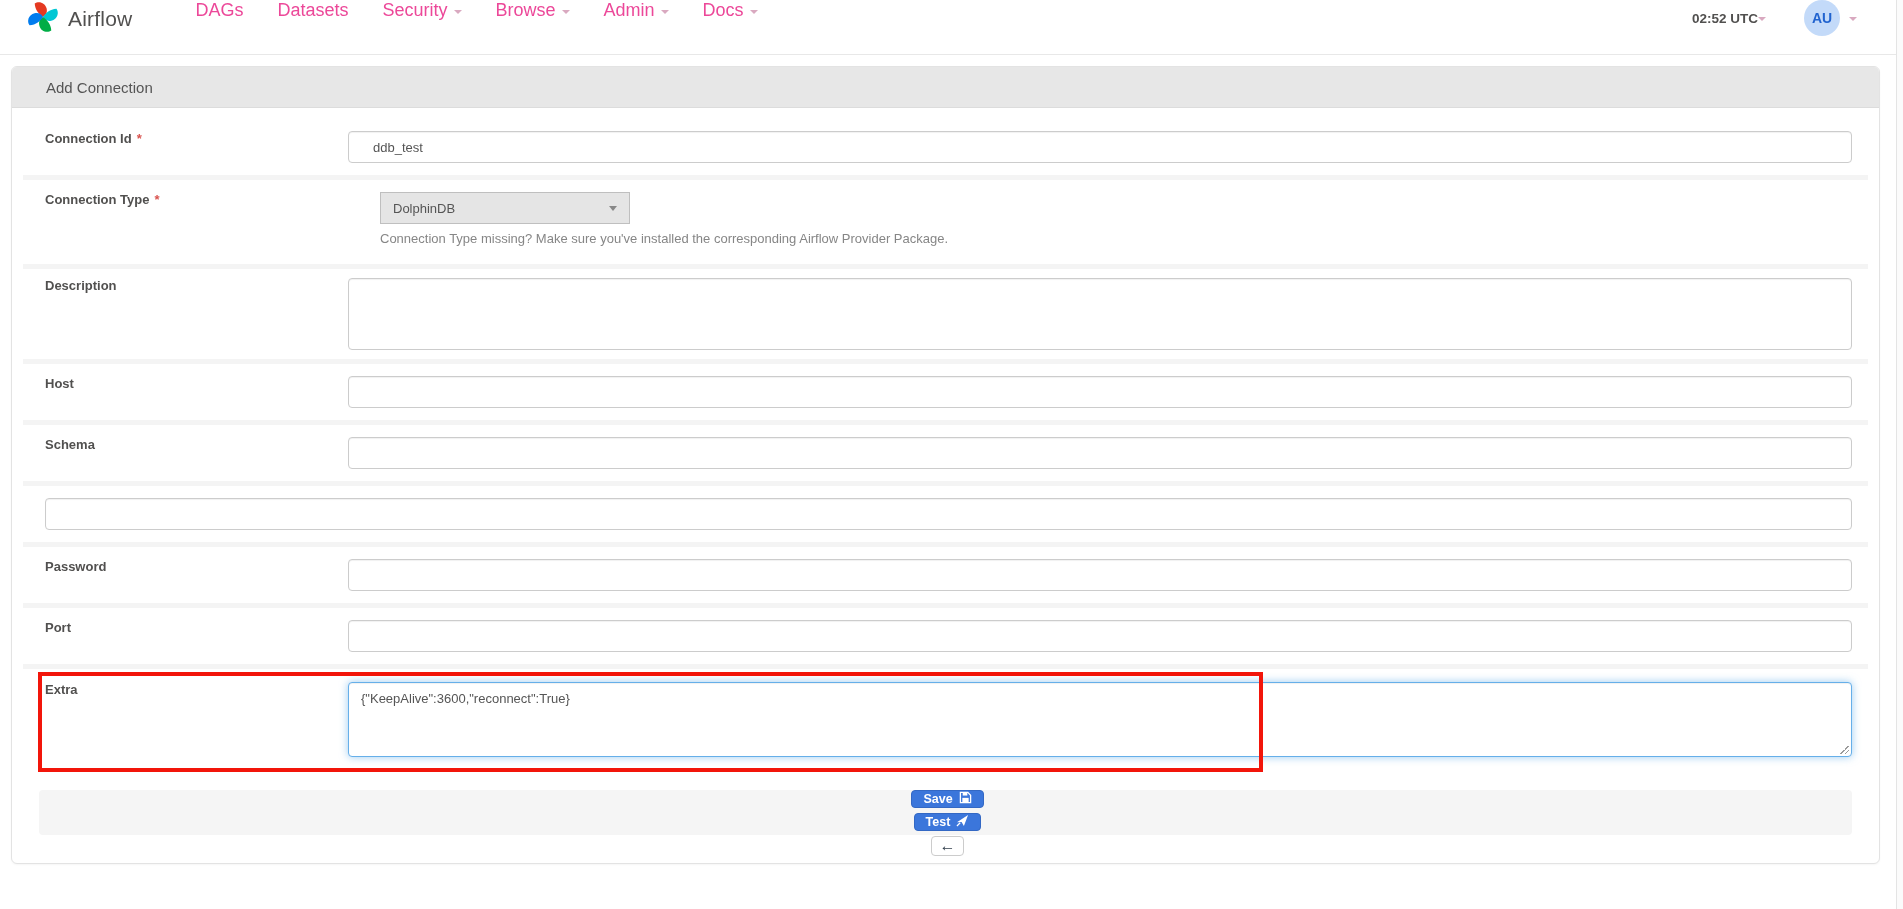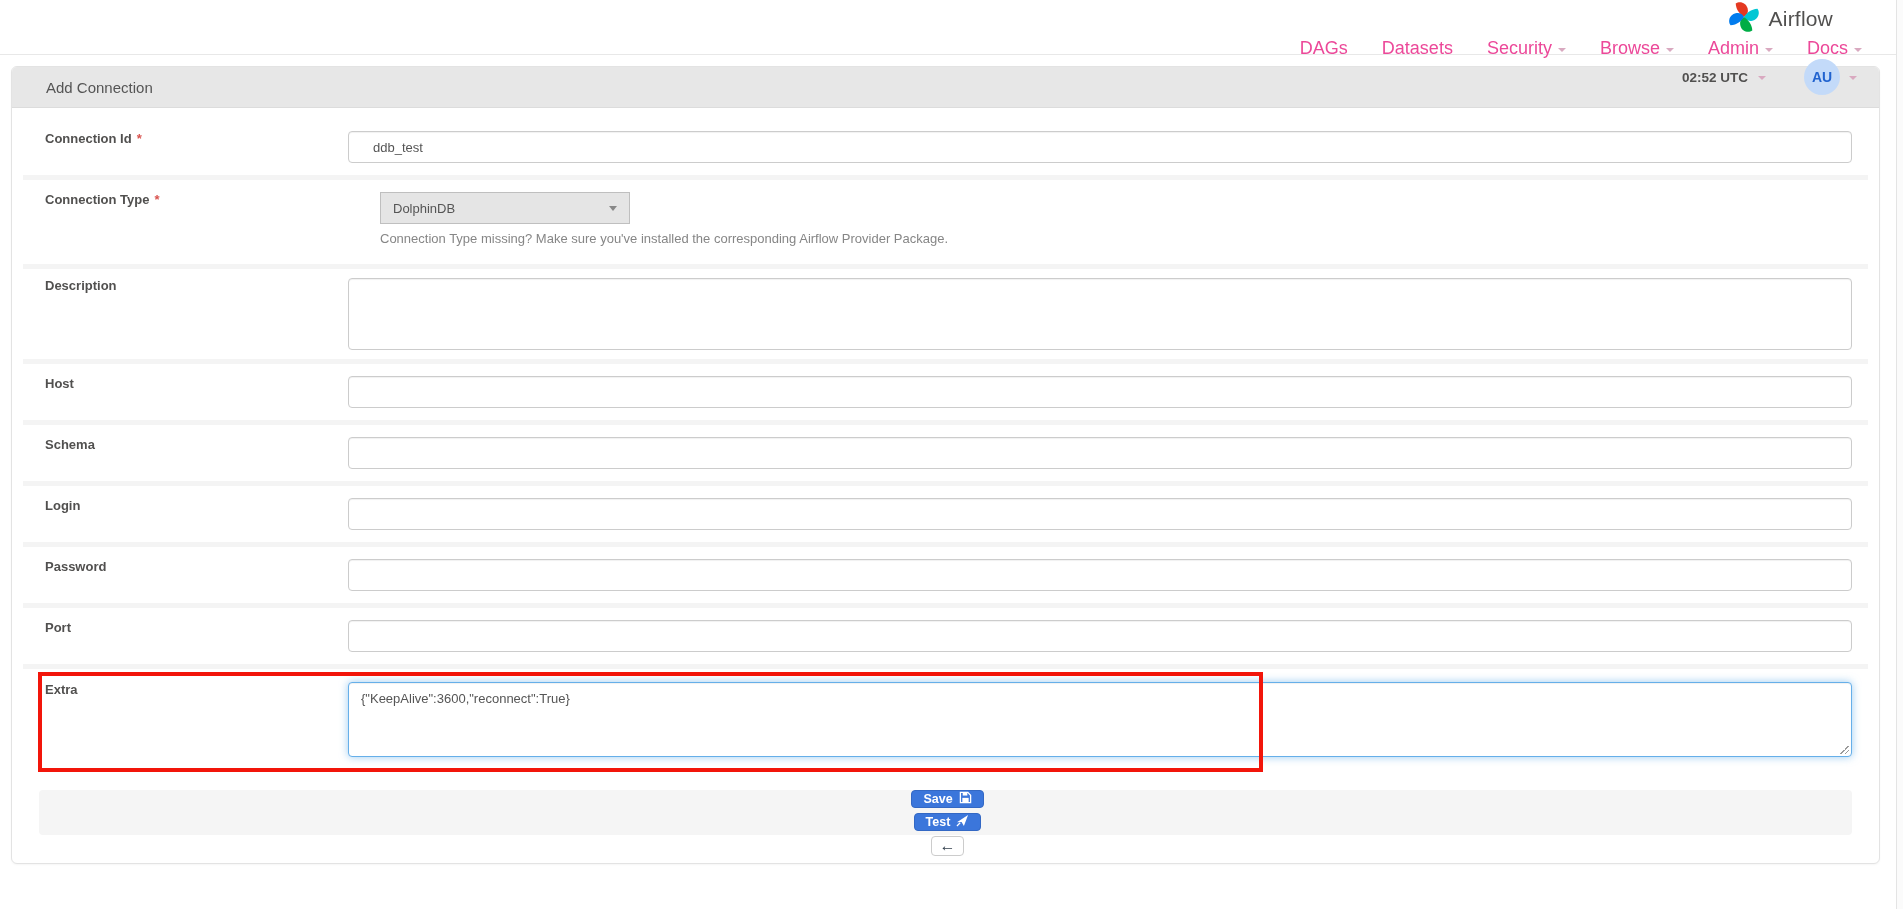--- a/index.html
+++ b/index.html
@@ -1,30 +1,30 @@
 <!DOCTYPE html>
 <html><head>
 <meta charset="utf-8">
 <style>
   * { margin:0; padding:0; box-sizing:border-box; }
   html,body { width:1903px; height:909px; overflow:hidden; background:#fff;
     font-family:"Liberation Sans", sans-serif; }
 
   
   .navbar { height:55px; background:#fff; border-bottom:1px solid #e8e8e8;
-    display:flex; align-items:flex-end; padding:0 24px 0 26px; position:relative;flex-direction:column; }
+    display:flex; align-items:flex-start; padding:0 24px 0 26px; position:relative; }
   .brand { display:flex; align-items:center; gap:8px; margin-right:46px; cursor:pointer; }
   .brand-text { font-size:21px; color:#51504f; letter-spacing:.2px; }
   .nav-menu { display:flex; list-style:none; align-items:center; }
   .nav-item { display:flex; align-items:center; gap:6px; padding:0 17px;
     font-size:18px; font-weight:normal; color:#ec4899; cursor:pointer; }
   .caret-down { width:0; height:0; border-left:4px solid transparent;
     border-right:4px solid transparent; border-top:4px solid #d9a9c0; margin-top:2px; }
   .nav-right { margin-left:auto; display:flex; align-items:center; }
-  .clock { display:flex; align-items:center; gap:10px; font-size:13.5px;
+  .clock { display:flex; align-items:center; gap:0; font-size:13.5px;
     font-weight:bold; color:#51504f; cursor:pointer; margin-right:38px; }
   .user { display:flex; align-items:center; gap:9px; cursor:pointer; margin-right:22px; }
   .avatar { width:36px; height:36px; border-radius:50%; background:#c3daf9;
     display:flex; align-items:center; justify-content:center;
     font-size:14px; font-weight:bold; color:#2163cf; }
 
   
   .content { padding:11px 16px 0 11px; }
   .panel { width:1869px; background:#fff; border:1px solid #e3e3e3;
     border-radius:6px; box-shadow:0 1px 2px rgba(0,0,0,.04); }
@@ -192,23 +192,20 @@
       <div class="frow">
         <div class="label-cell">
           <span>Schema</span>
         </div>
         <div class="field-cell">
           <input class="tinput" type="text" value="" style="">
         </div>
       </div>
 
       <div class="frow">
-        <div class="label-cell">
-          <span>Login</span>
-        </div>
         <div class="field-cell">
           <input class="tinput" type="text" value="" style="">
         </div>
       </div>
 
       <div class="frow">
         <div class="label-cell">
           <span>Password</span>
         </div>
         <div class="field-cell">

